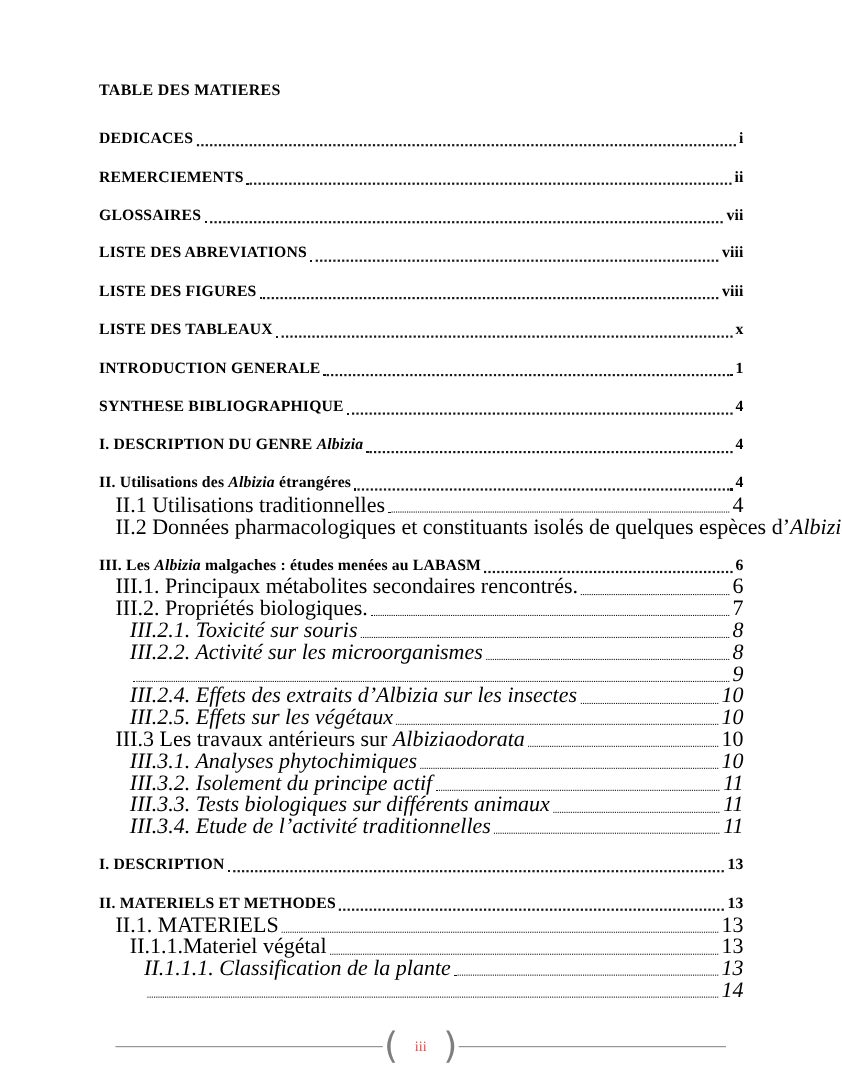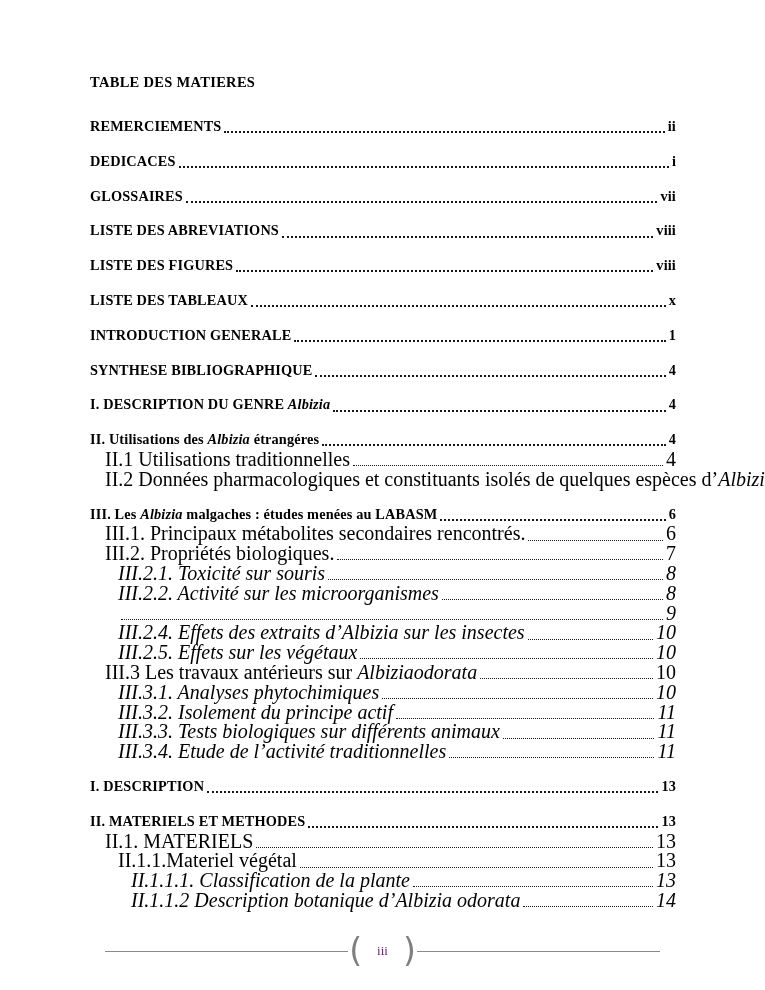--- a/index.html
+++ b/index.html
@@ -58,39 +58,39 @@
   .bracket {
     font-family: "DejaVu Sans", sans-serif;
     font-size: 33px;
     line-height: 33px;
     color: #7f7f7f;
     padding: 0 1px;
     transform: translateY(-1px);
   }
   .pnum {
     font-size: 13px;
-    color: #701a75;
+    color: #ef4444;
     padding: 0 14px;
   }
 </style>
 </head>
 <body>
 
 <div class="page">
   <h1 class="doc-title">TABLE DES MATIERES</h1>
   <div class="toc" id="toc">
       <div class="toc-row lvl0">
+        <span class="txt"><span>DEDICACES</span></span>
+        <span class="leader"></span>
+        <span class="pg">i</span>
+      </div>
+      <div class="toc-row lvl0">
         <span class="txt"><span>REMERCIEMENTS</span></span>
         <span class="leader"></span>
         <span class="pg">ii</span>
-      </div>
-      <div class="toc-row lvl0">
-        <span class="txt"><span>DEDICACES</span></span>
-        <span class="leader"></span>
-        <span class="pg">i</span>
       </div>
       <div class="toc-row lvl0">
         <span class="txt"><span>GLOSSAIRES</span></span>
         <span class="leader"></span>
         <span class="pg">vii</span>
       </div>
       <div class="toc-row lvl0">
         <span class="txt"><span>LISTE DES ABREVIATIONS</span></span>
         <span class="leader"></span>
         <span class="pg">viii</span>
@@ -218,21 +218,20 @@
         <span class="txt"><span>II.1.1.Materiel végétal</span></span>
         <span class="leader"></span>
         <span class="pg">13</span>
       </div>
       <div class="toc-row lvl3 it">
         <span class="txt"><span>II.1.1.1. Classification de la plante</span></span>
         <span class="leader"></span>
         <span class="pg">13</span>
       </div>
       <div class="toc-row lvl3 it">
-        <span class="txt"><span>II.1.1.2 Description botanique d’Albizia odorata</span></span>
         <span class="leader"></span>
         <span class="pg">14</span>
       </div>
     </div>
   <div class="footer">
     <div class="fline"></div>
     <span class="bracket">(</span>
     <span class="pnum">iii</span>
     <span class="bracket">)</span>
     <div class="fline"></div>

